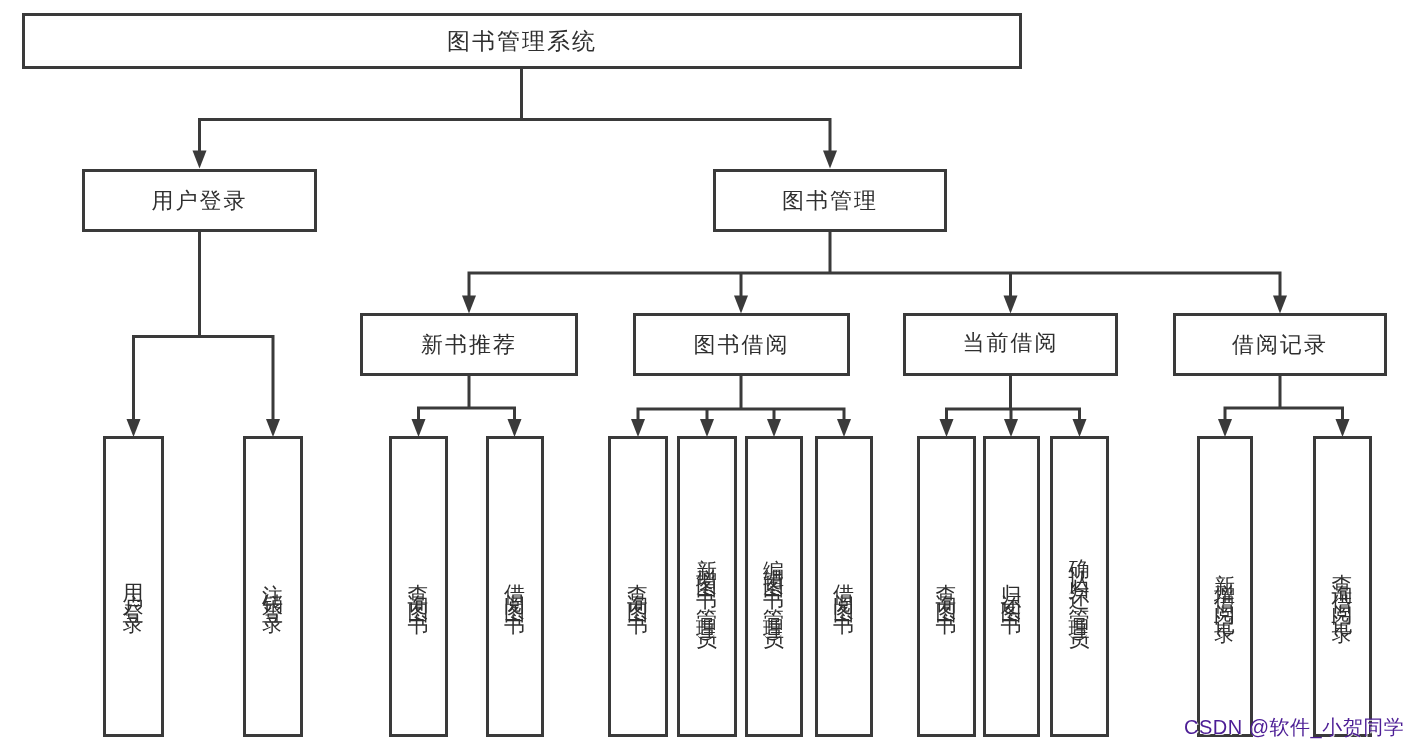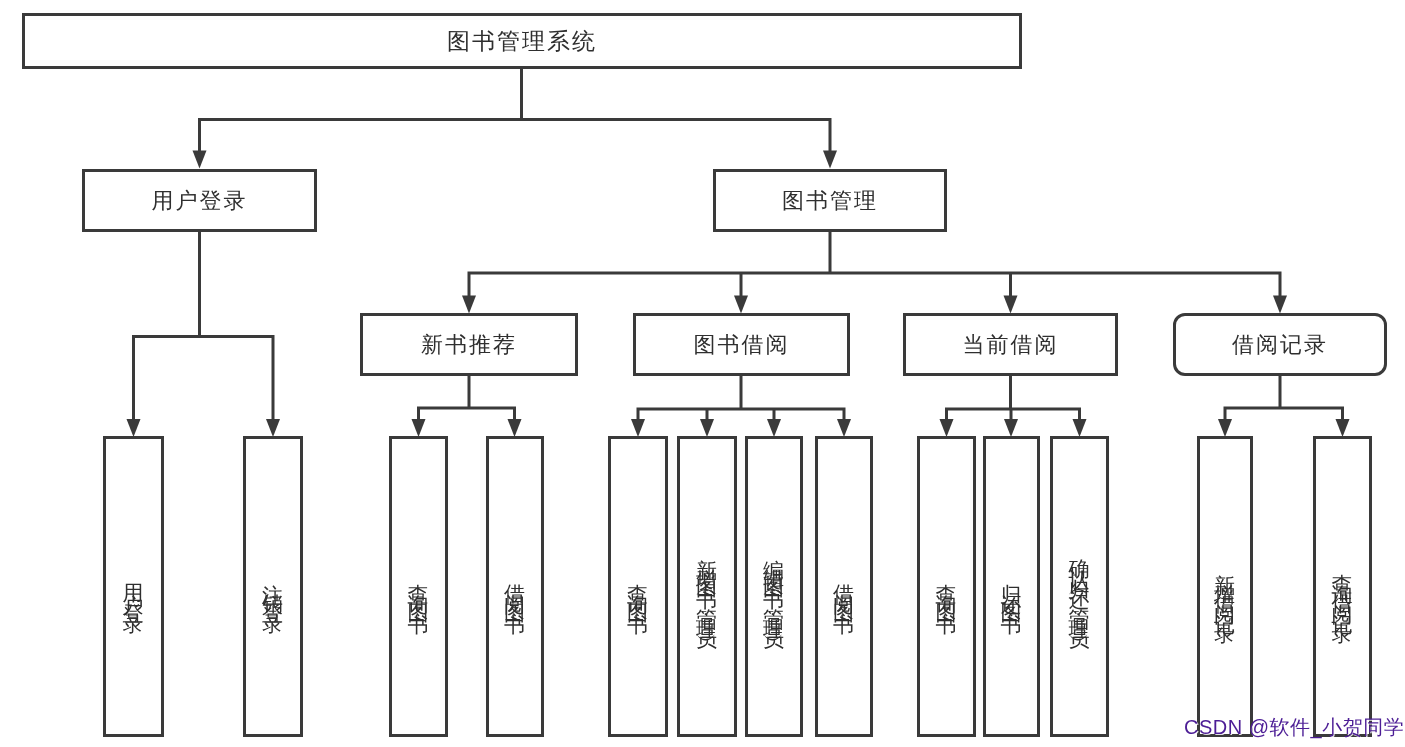--- a/index.html
+++ b/index.html
@@ -22,22 +22,22 @@
     position:absolute;left:1184px;top:714px;z-index:5;
     font-size:20px;color:#4c1d95;letter-spacing:0.5px;white-space:nowrap;
     text-shadow:1px 1px 0 rgba(255,255,255,0.85);
   }
   
   .n-root{left:22px;top:13px;width:1000px;height:56px;}
   .n-login{left:82px;top:169px;width:235px;height:63px;}
   .n-mgmt{left:713px;top:169px;width:234px;height:63px;text-align:right;}
   .n-recommend{left:360px;top:313px;width:218px;height:63px;}
   .n-borrow{left:633px;top:313px;width:217px;height:63px;}
-  .n-current{left:903px;top:313px;width:215px;height:63px;}
-  .n-records{left:1173px;top:313px;width:214px;height:63px;border-radius:12px;}
+  .n-current{left:903px;top:313px;width:215px;height:63px;font-family:Liberation Mono, monospace;}
+  .n-records{left:1173px;top:313px;width:214px;height:63px;}
   .leaf{top:436px;height:301px;}
   .lf1{left:103px;width:61px;}  .lf2{left:243px;width:60px;}
   .lf3{left:389px;width:59px;}  .lf4{left:486px;width:58px;}
   .lf5{left:608px;width:60px;}  .lf6{left:677px;width:60px;}
   .lf7{left:745px;width:58px;}  .lf8{left:815px;width:58px;}
   .lf9{left:917px;width:59px;}  .lf10{left:983px;width:57px;}
   .lf11{left:1050px;width:59px;}
   .lf12{left:1197px;width:56px;} .lf13{left:1313px;width:59px;}
 </style>
 </head>

